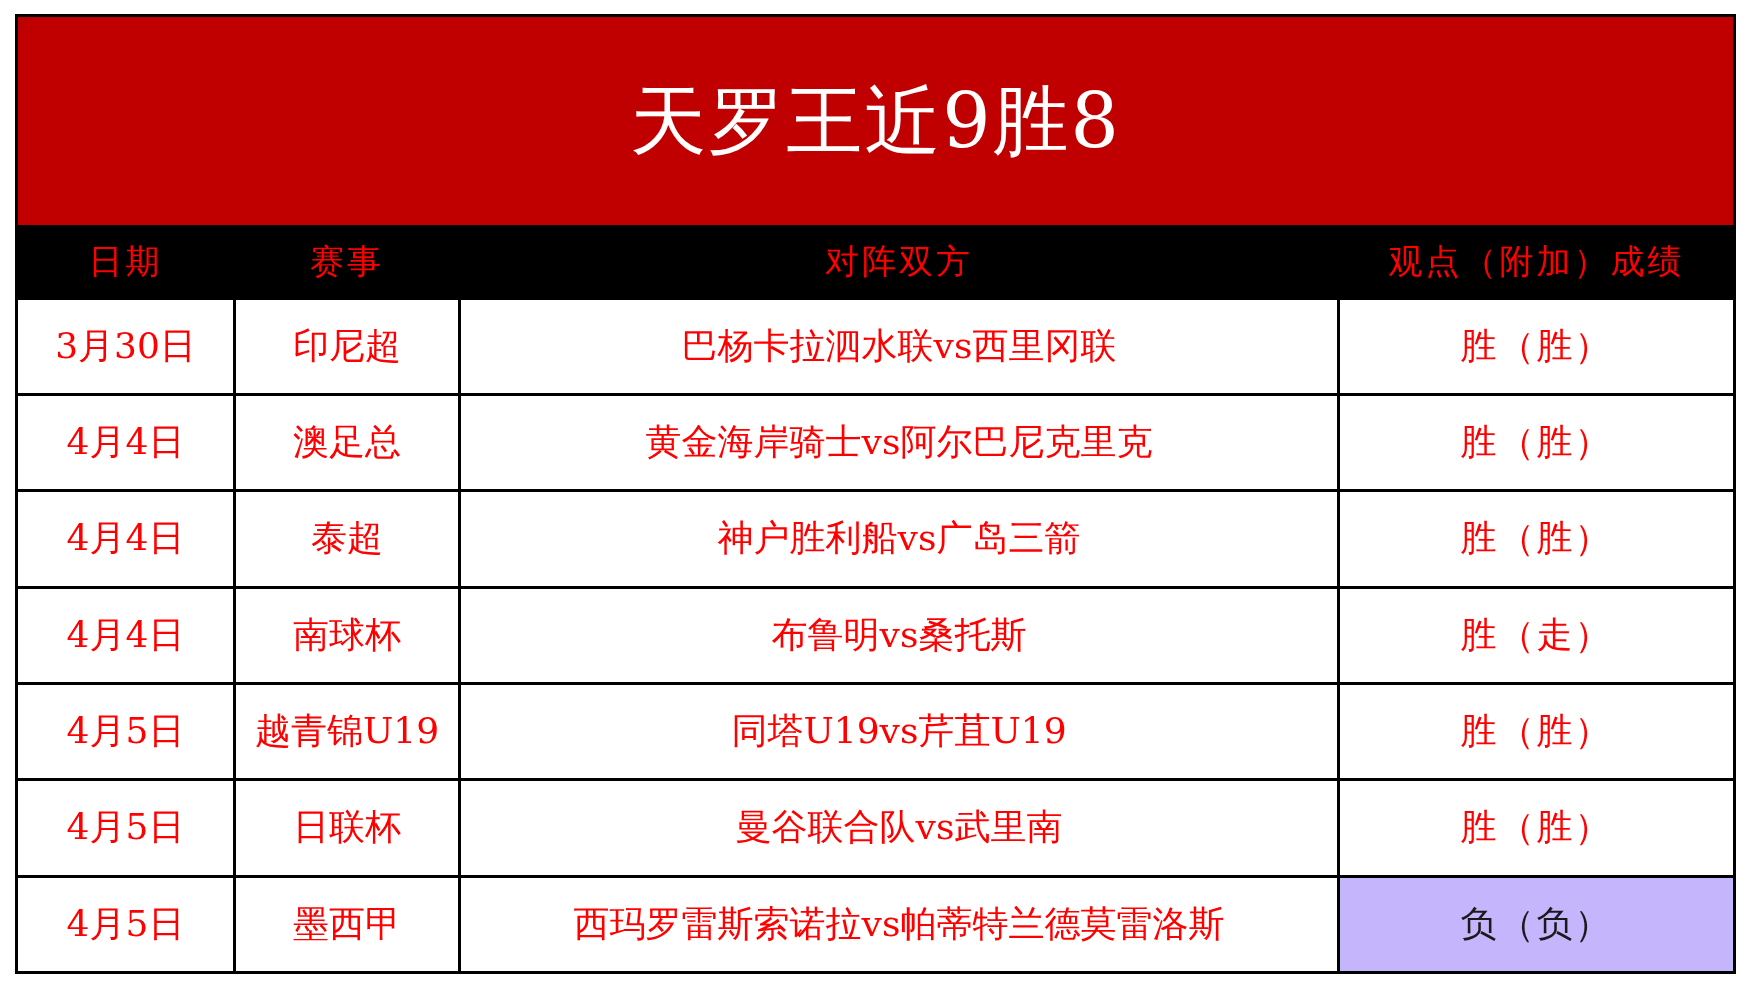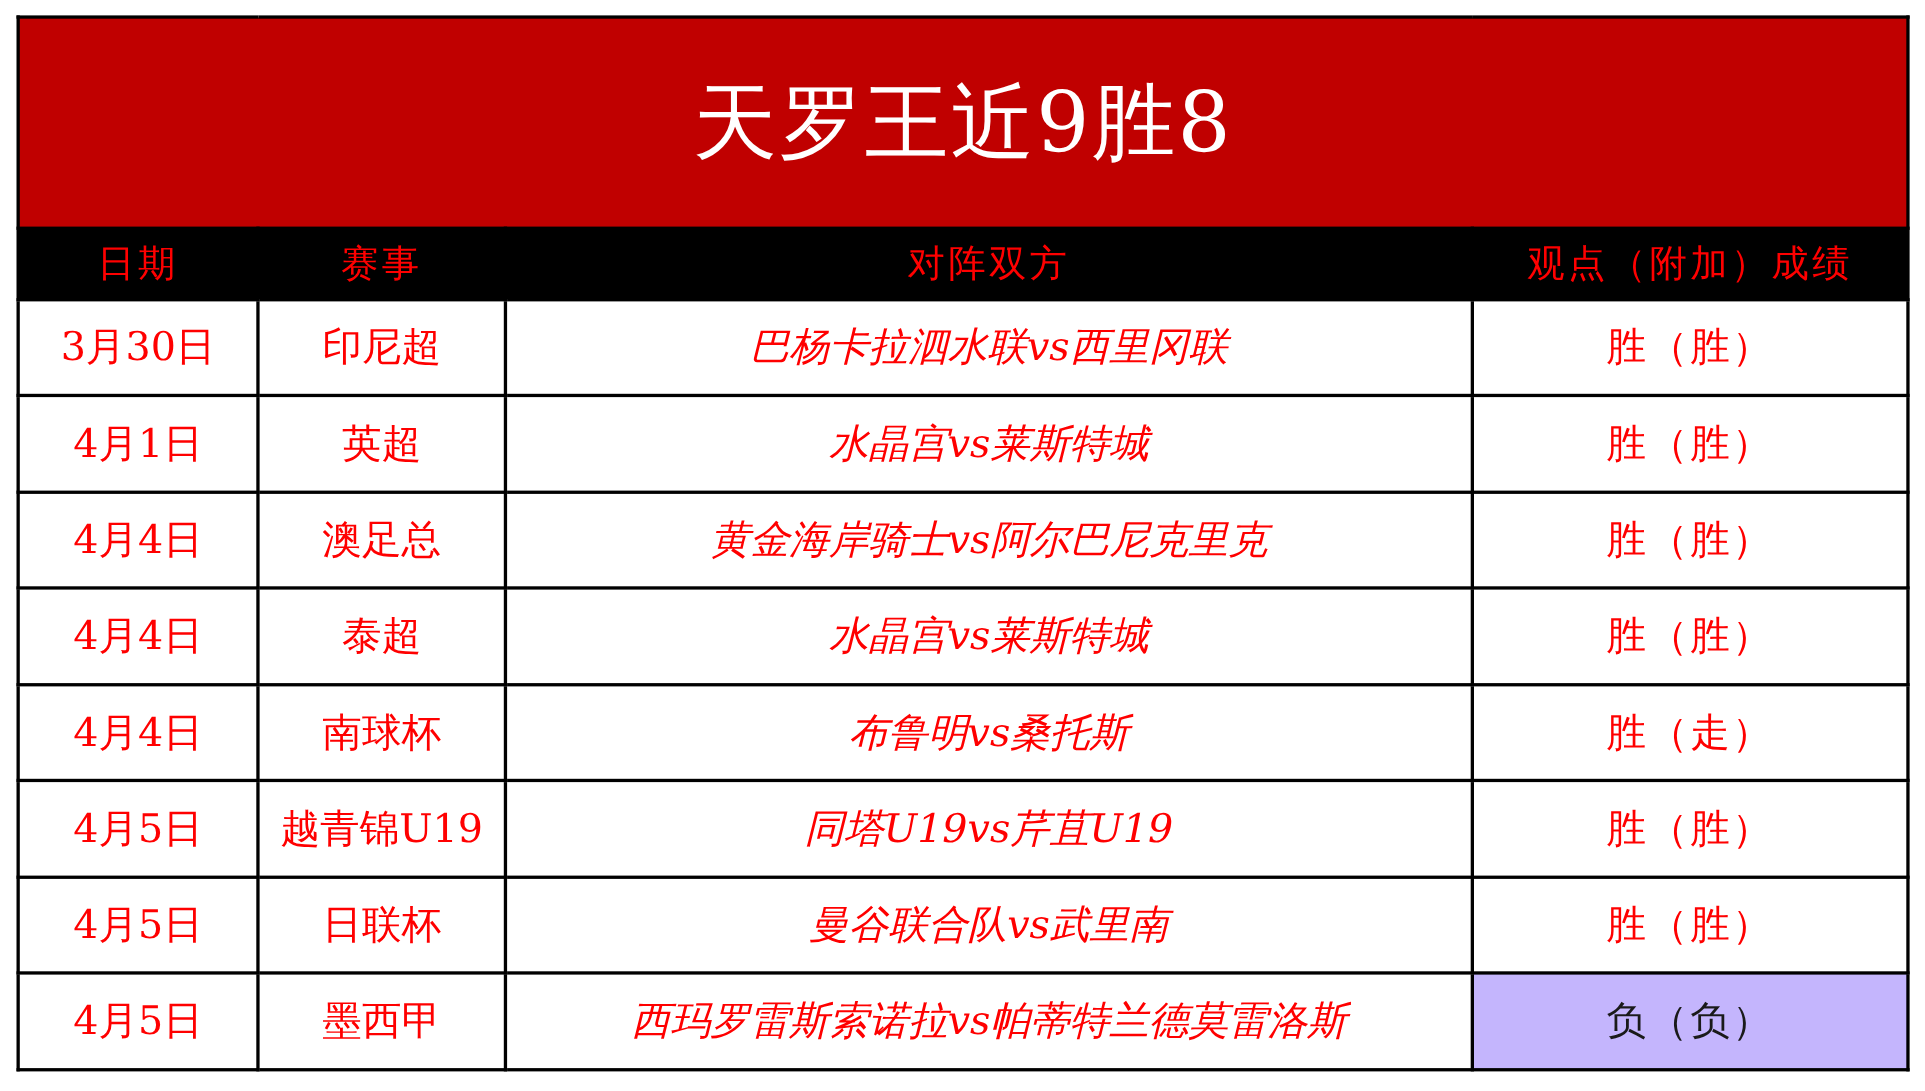--- a/index.html
+++ b/index.html
@@ -77,21 +77,20 @@
   td.cell-result {
     background: #F7C293;
     letter-spacing: 2px;
   }
   td.cell-result.result-loss {
     background: #c4b5fd;
     color: #1a1a1a;
   }
   td.cell-match {
     font-size: 36px;
-    font-style: italic;
   }
   td.cell-date,
   td.cell-league {
     font-size: 36px;
   }
 </style>
 </head>
 <body>
 
 <div class="sheet">
@@ -114,35 +113,29 @@
         <td class="head-cell">对阵双方</td>
         <td class="head-cell">观点（附加）成绩</td>
       </tr>
     <tr class="data-row">
           <td class="cell-date">3月30日</td>
           <td class="cell-league">印尼超</td>
           <td class="cell-match">巴杨卡拉泗水联vs西里冈联</td>
           <td class="cell-result">胜（胜）</td>
         </tr>
         <tr class="data-row">
-          <td class="cell-date">4月1日</td>
-          <td class="cell-league">英超</td>
-          <td class="cell-match">水晶宫vs莱斯特城</td>
-          <td class="cell-result">胜（胜）</td>
-        </tr>
-        <tr class="data-row">
           <td class="cell-date">4月4日</td>
           <td class="cell-league">澳足总</td>
           <td class="cell-match">黄金海岸骑士vs阿尔巴尼克里克</td>
           <td class="cell-result">胜（胜）</td>
         </tr>
         <tr class="data-row">
           <td class="cell-date">4月4日</td>
           <td class="cell-league">泰超</td>
-          <td class="cell-match">水晶宫vs莱斯特城</td>
+          <td class="cell-match">神户胜利船vs广岛三箭</td>
           <td class="cell-result">胜（胜）</td>
         </tr>
         <tr class="data-row">
           <td class="cell-date">4月4日</td>
           <td class="cell-league">南球杯</td>
           <td class="cell-match">布鲁明vs桑托斯</td>
           <td class="cell-result">胜（走）</td>
         </tr>
         <tr class="data-row">
           <td class="cell-date">4月5日</td>

